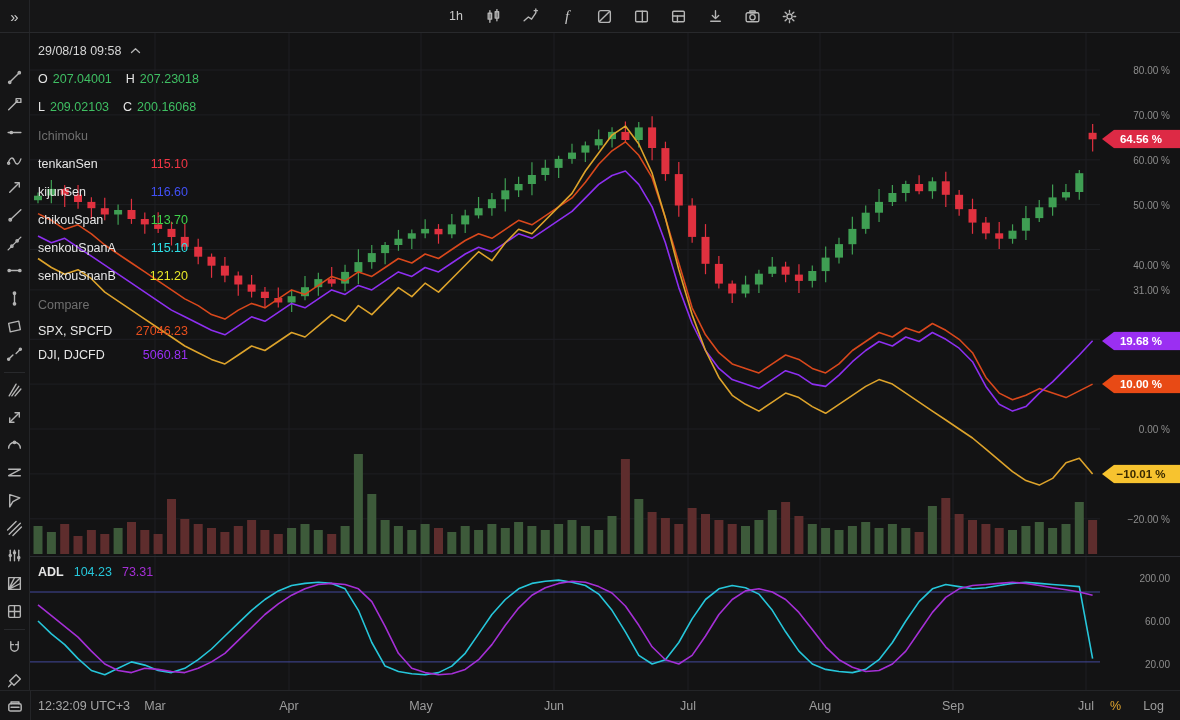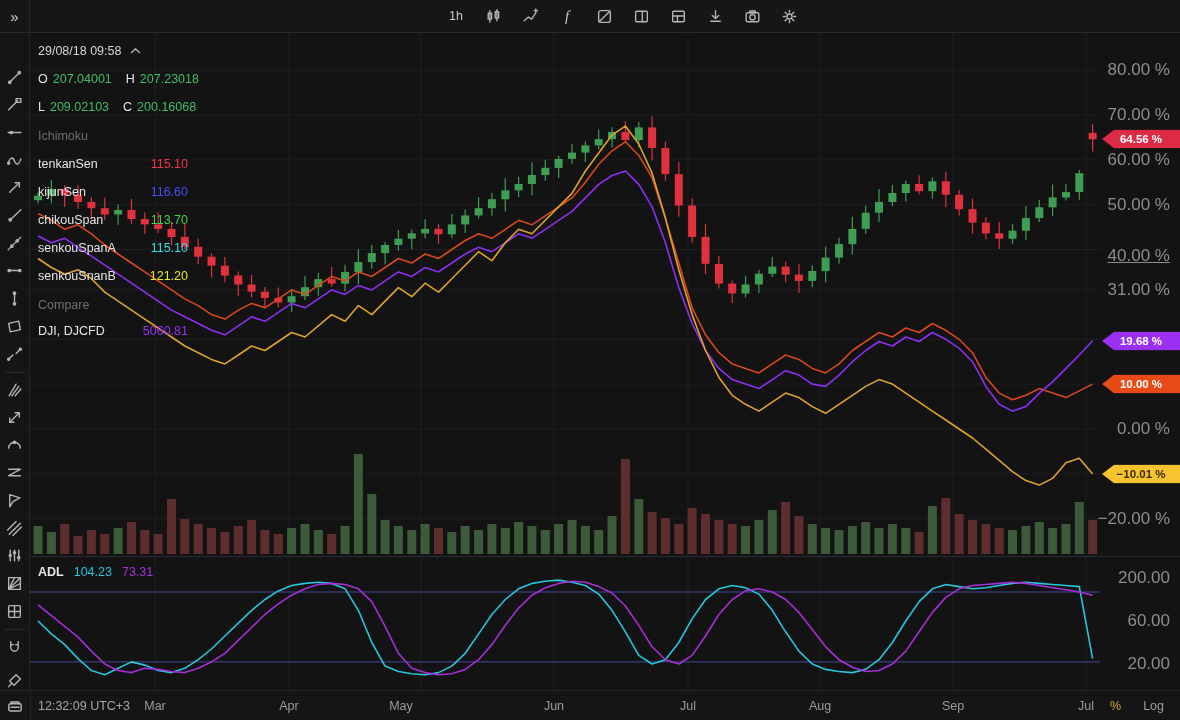--- a/index.html
+++ b/index.html
@@ -17,21 +17,21 @@
   
   .leftbar{position:absolute;top:33px;left:0;width:30px;height:657px;background:#151516;border-right:1px solid #242528;box-sizing:border-box;}
   .tool{position:absolute;left:0;width:29px;height:26px;display:flex;align-items:center;justify-content:center;cursor:pointer;}
   .lb-div{position:absolute;left:4px;width:21px;height:1px;background:#28292c;}
 
   
   .chart-area{position:absolute;top:33px;left:30px;width:1150px;height:657px;}
   #chart-svg{position:absolute;top:0;left:0;}
   .pane-sep{position:absolute;top:523px;left:0;width:1150px;height:1px;background:#2b2c31;}
   .axis{position:absolute;top:0;left:1070px;width:80px;height:657px;}
-  .tick{position:absolute;right:10px;font-size:17px;color:#8d8d8d;white-space:nowrap;transform:translateY(-50%);}
+  .tick{position:absolute;right:10px;font-size:10px;color:#8d8d8d;white-space:nowrap;transform:translateY(-50%);}
   .badge{position:absolute;right:0;width:78px;height:19px;line-height:19px;font-size:11.5px;font-weight:bold;text-align:center;clip-path:polygon(0 50%,16% 0,100% 0,100% 100%,16% 100%);transform:translateY(-50%);}
 
   
   .legend{position:absolute;top:4px;left:8px;font-size:12.5px;}
   .lg-row{display:flex;align-items:center;height:28px;white-space:nowrap;}
   .lg-dt{color:#d6d6d6;}
   .lg-caret{margin-left:9px;display:flex;cursor:pointer;}
   .lg-lab{color:#e6e6e6;margin-right:5px;}
   .lg-val{color:#3fbf63;margin-right:14px;}
   .lg-volv{color:#f23645;}
@@ -549,21 +549,21 @@
         <polyline points="8.0,225.5 21.4,234.5 34.7,241.2 48.0,236.7 61.4,245.7 74.8,259.1 88.1,268.1 101.5,277.1 114.8,286.1 128.1,295.0 141.5,304.0 154.8,313.0 168.2,319.7 181.5,326.4 194.9,330.9 208.3,322.0 221.6,313.0 234.9,317.5 248.3,308.5 261.6,299.5 275.0,304.0 288.3,292.8 301.7,281.6 315.1,288.3 328.4,272.6 341.8,281.6 355.1,268.1 368.4,254.6 381.8,263.6 395.1,250.2 408.5,259.1 421.8,245.7 435.2,232.2 448.6,218.7 461.9,227.7 475.3,209.8 488.6,196.3 501.9,200.8 515.3,187.3 528.6,173.9 542.0,160.4 555.4,138.0 568.7,120.0 582.0,102.1 595.4,93.1 608.8,111.0 622.1,140.2 635.4,185.1 648.8,236.7 662.1,281.6 675.5,317.5 688.9,344.4 702.2,362.3 715.5,371.3 728.9,378.1 742.3,369.1 755.6,360.1 768.9,364.6 782.3,373.6 795.6,380.3 809.0,371.3 822.4,362.3 835.7,353.4 849.0,346.6 862.4,351.1 875.8,360.1 889.1,369.1 902.4,378.1 915.8,387.0 929.1,396.0 942.5,405.0 955.9,416.2 969.2,427.4 982.5,438.6 995.9,447.6 1009.3,452.1 1022.6,445.4 1036.0,429.7 1049.3,425.2 1062.6,440.9" fill="none" stroke="#dda32b" stroke-width="1.6" stroke-linejoin="round"></polyline>
         <polyline points="8.0,588.0 21.4,600.9 34.7,611.6 48.0,625.6 61.4,637.5 74.8,641.8 88.1,635.3 101.5,628.9 114.8,632.1 128.1,637.5 141.5,639.6 154.8,635.3 168.2,626.7 181.5,616.0 194.9,603.0 208.3,590.1 221.6,577.3 234.9,566.5 248.3,557.9 261.6,552.5 275.0,550.4 288.3,549.3 301.7,550.4 315.1,555.8 328.4,577.3 341.8,609.5 355.1,633.1 368.4,638.5 381.8,640.7 395.1,641.8 408.5,639.6 421.8,633.1 435.2,620.3 448.6,600.9 461.9,581.5 475.3,566.5 488.6,555.8 501.9,550.4 515.3,548.2 528.6,547.1 542.0,549.3 555.4,552.5 568.7,561.1 582.0,577.3 595.4,598.8 608.8,622.4 622.1,631.0 635.4,626.7 648.8,609.5 662.1,585.9 675.5,566.5 688.9,555.8 702.2,552.5 715.5,554.7 728.9,561.1 742.3,577.3 755.6,598.8 768.9,618.1 782.3,631.0 795.6,636.4 809.0,638.5 822.4,639.6 835.7,636.4 849.0,626.7 862.4,609.5 875.8,588.0 889.1,568.6 902.4,555.8 915.8,551.5 929.1,553.6 942.5,555.8 955.9,554.7 969.2,552.5 982.5,550.4 995.9,549.3 1009.3,550.4 1022.6,551.5 1036.0,552.5 1049.3,553.6 1062.6,625.6" fill="none" stroke="#26c6da" stroke-width="1.6" stroke-linejoin="round"></polyline>
         <polyline points="8.0,571.9 21.4,582.6 34.7,593.4 48.0,604.1 61.4,618.1 74.8,631.0 88.1,637.5 101.5,639.6 114.8,635.3 128.1,636.4 141.5,638.5 154.8,639.6 168.2,635.3 181.5,628.9 194.9,620.3 208.3,607.4 221.6,594.5 234.9,581.5 248.3,570.8 261.6,562.2 275.0,555.8 288.3,551.5 301.7,550.4 315.1,551.5 328.4,555.8 341.8,568.6 355.1,593.4 368.4,620.3 381.8,635.3 395.1,639.6 408.5,641.8 421.8,640.7 435.2,636.4 448.6,626.7 461.9,611.6 475.3,592.3 488.6,575.1 501.9,562.2 515.3,554.7 528.6,550.4 542.0,548.2 555.4,549.3 568.7,553.6 582.0,560.0 595.4,573.0 608.8,592.3 622.1,613.8 635.4,626.7 648.8,631.0 662.1,622.4 675.5,603.0 688.9,581.5 702.2,566.5 715.5,557.9 728.9,555.8 742.3,559.0 755.6,566.5 768.9,579.4 782.3,596.6 795.6,613.8 809.0,626.7 822.4,634.2 835.7,638.5 849.0,637.5 862.4,631.0 875.8,618.1 889.1,598.8 902.4,579.4 915.8,564.4 929.1,555.8 942.5,552.5 955.9,551.5 969.2,550.4 982.5,549.3 995.9,550.4 1009.3,552.5 1022.6,554.7 1036.0,556.8 1049.3,559.0 1062.6,562.2" fill="none" stroke="#a52fd6" stroke-width="1.6" stroke-linejoin="round"></polyline>
       </svg>
     <div class="pane-sep"></div>
     <div class="axis" id="axis">
         <div class="tick" style="top: 37px;">80.00 %</div>
         <div class="tick" style="top: 82px;">70.00 %</div>
         <div class="tick" style="top: 127px;">60.00 %</div>
         <div class="tick" style="top: 172px; padding-left: 43px;">50.00 %</div>
-        <div class="tick" style="top: 223px; text-decoration: underline;">40.00 %</div>
+        <div class="tick" style="top: 232px;">40.00 %</div>
         <div class="tick" style="top: 257px;">31.00 %</div>
         <div class="tick" style="top: 396px;">0.00 %</div>
         <div class="tick" style="top: 486px;">−20.00 %</div>
         <div class="tick" style="top: 545px;">200.00</div>
         <div class="tick" style="top: 588px;">60.00</div>
         <div class="tick" style="top: 631px;">20.00</div>
         <div class="badge" style="top: 106px; background: rgb(221, 42, 69); color: rgb(255, 255, 255);">64.56 %</div>
         <div class="badge" style="top: 308px; background: rgb(155, 47, 242); color: rgb(255, 255, 255);">19.68 %</div>
         <div class="badge" style="top: 351px; background: rgb(232, 74, 21); color: rgb(255, 255, 255);">10.00 %</div>
         <div class="badge" style="top: 441px; background: rgb(247, 195, 47); color: rgb(58, 42, 0);">−10.01 %</div>
@@ -609,20 +609,24 @@
             <span style="color: rgb(46, 224, 230);">115.10</span>
           </div>
           <div class="ind-row">
             <span class="ind-lab">senkouSnanB</span>
             <span style="color: rgb(231, 231, 41);">121.20</span>
           </div>
         </div>
       <div class="lg-head">Compare</div>
       <div id="compare-rows">
           <div class="cmp-row">
+            <span class="ind-lab">SPX, SPCFD</span>
+            <span style="color: rgb(232, 80, 30);">27046.23</span>
+          </div>
+          <div class="cmp-row">
             <span class="ind-lab">DJI, DJCFD</span>
             <span style="color: rgb(155, 48, 245);">5060.81</span>
           </div>
         </div>
     </div>
 
     <div class="adl-legend">
       <span class="adl-lab">ADL</span>
       <span id="adl-v0" style="color: rgb(38, 198, 218);">104.23</span>
       <span id="adl-v1" style="color: rgb(165, 47, 214);">73.31</span>
@@ -634,21 +638,21 @@
       <svg class="icon" width="18" height="18" viewBox="0 0 16 16">
         <rect x="2.5" y="6" width="11" height="6.5" rx="1.5"></rect>
           <path d="M4.5 6 v-1.5 h7 v1.5"></path>
           <line x1="4.5" y1="9.2" x2="11.5" y2="9.2"></line>
       </svg>
     </div>
     <div class="bb-clock">12:32:09 UTC+3</div>
     <div class="bb-months" id="bb-months">
         <span style="left: 133px;">Mar</span>
         <span style="left: 267px;">Apr</span>
-        <span style="left: 379px;">May</span>
+        <span style="left: 399px;">May</span>
         <span style="left: 532px;">Jun</span>
         <span style="left: 666px;">Jul</span>
         <span style="left: 798px;">Aug</span>
         <span style="left: 931px;">Sep</span>
         <span style="left: 1064px;">Jul</span>
       </div>
     <div class="bb-right">
       <span class="pct-btn">%</span>
       <span class="log-btn">Log</span>
     </div>

